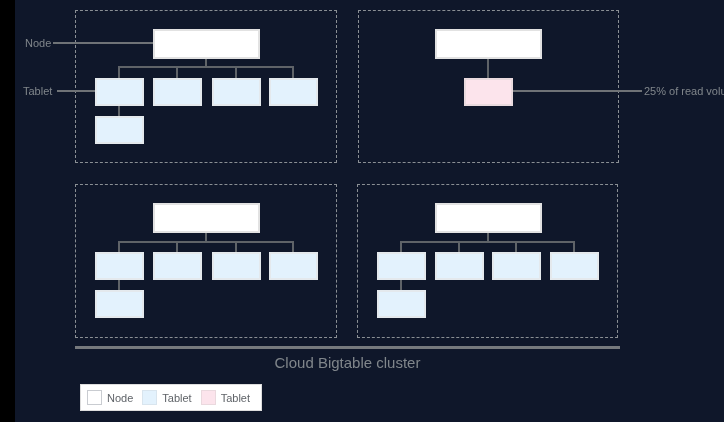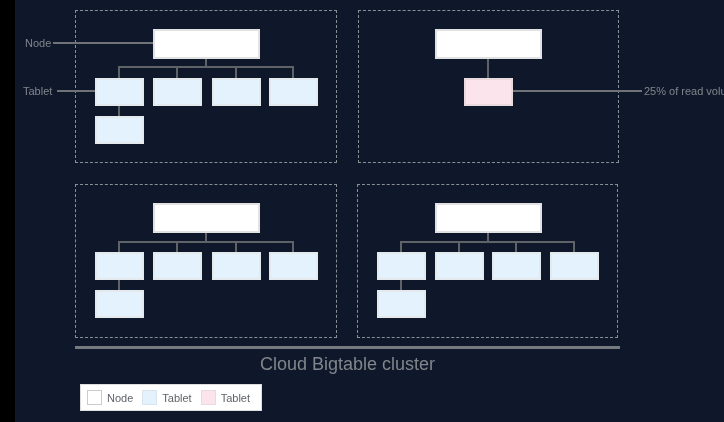--- a/index.html
+++ b/index.html
@@ -8,21 +8,21 @@
     font-family:"Liberation Sans", sans-serif; overflow:hidden;margin-left:15px;
   }
   .group { position:absolute; border:1px dashed #8a8f94; box-sizing:border-box; background:transparent; }
   .node-box { position:absolute; width:107px; height:30px; background:#ffffff; border:2px solid #e2e2e2; box-sizing:border-box; }
   .tablet { position:absolute; width:49px; height:28px; background:#e3f2fd; border:2px solid #e4e9ed; box-sizing:border-box; }
   .tablet.hot { background:#fce4ec; border-color:#e9dade; }
   .line { position:absolute; background:#5f6368; }
   .leader { position:absolute; background:#6f7377; height:2px; }
   .lbl { position:absolute; color:#80868b; font-size:11px; line-height:13px; white-space:nowrap; }
   .cluster-line { position:absolute; left:60px; top:346px; width:545px; height:3px; background:#76797d; }
-  .cluster-label { position:absolute; left:60px; top:354px; width:545px; text-align:center; color:#80868b; font-size:18px; }
+  .cluster-label { position:absolute; left:60px; top:354px; width:545px; text-align:center; color:#80868b; font-size:15px; }
   .legend {
     position:absolute; left:65px; top:384px; height:27px; background:#ffffff;
     border:1px solid #dddddd; box-sizing:border-box;
     display:inline-flex; align-items:center; padding:0 11px 0 6px; gap:9px;
   }
   .legend-item { display:flex; align-items:center; gap:5px; }
   .swatch { width:15px; height:15px; box-sizing:border-box; border:1px solid #c9ccd1; }
   .swatch-node { background:#ffffff; }
   .swatch-tablet { background:#e3f2fd; border-color:#d9e5ee; }
   .swatch-hot-tablet { background:#fce4ec; border-color:#ead9de; }

